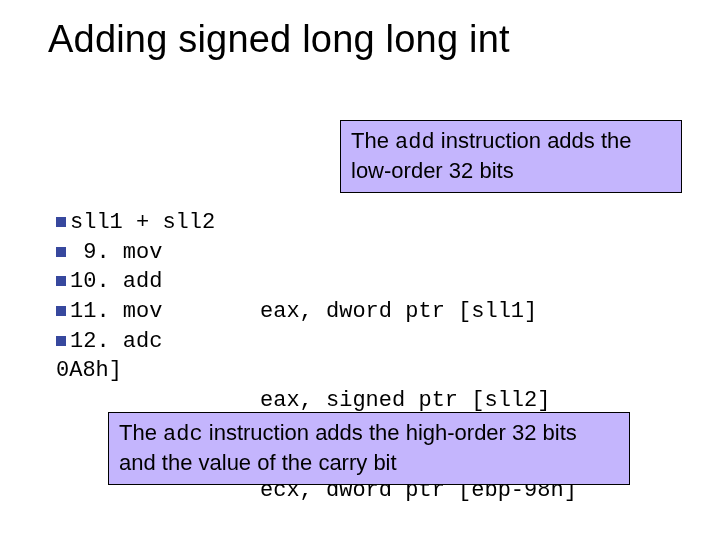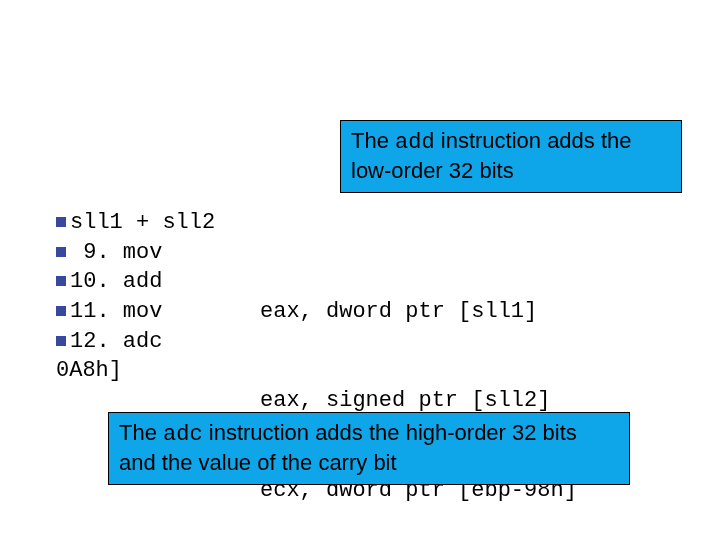--- a/index.html
+++ b/index.html
@@ -22,21 +22,21 @@
     position: absolute;
     left: 48px;
     top: 18px;
     font-size: 38px;
     font-weight: 400;
     letter-spacing: 0.2px;
   }
   .callout {
     position: absolute;
     border: 1px solid #000;
-    background: #0ea5e9;
+    background: #c4b5fd;
     font-size: 22px;
     line-height: 1.25;
     padding: 6px 10px 8px 10px;
     box-sizing: border-box;
   }
   .callout-top {
     left: 340px;
     top: 120px;
     width: 342px;
   }
@@ -76,20 +76,21 @@
     line-height: 1.35;
     font-family: "Courier New", Courier, monospace;
     white-space: pre;
   }
 </style>
 </head>
 <body>
 
 <div class="slide">
 
+  <div class="title">Adding signed long long int</div>
 
   <div class="callout callout-top">
     <span>The </span><span class="mono">add</span><span> instruction adds the low-order 32 bits</span>
   </div>
 
   <div class="code-block">
     <div class="code-line"><span class="bullet"></span><span>sll1 + sll2</span></div>
     <div class="code-line"><span class="bullet"></span><span> 9. mov</span></div>
     <div class="code-line"><span class="bullet"></span><span>10. add</span></div>
     <div class="code-line"><span class="bullet"></span><span>11. mov</span></div>

